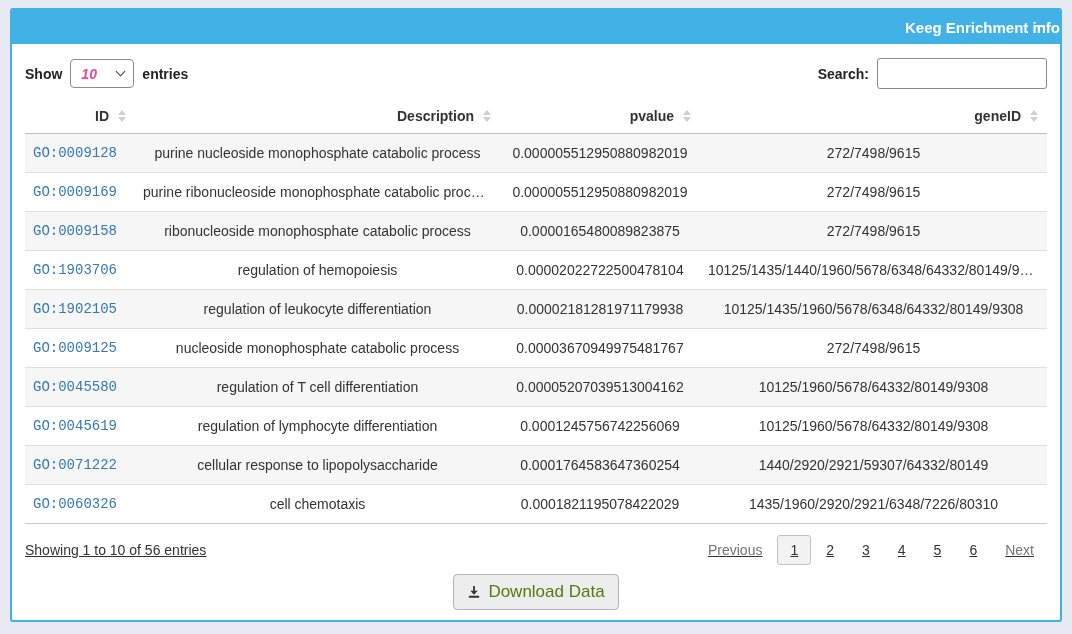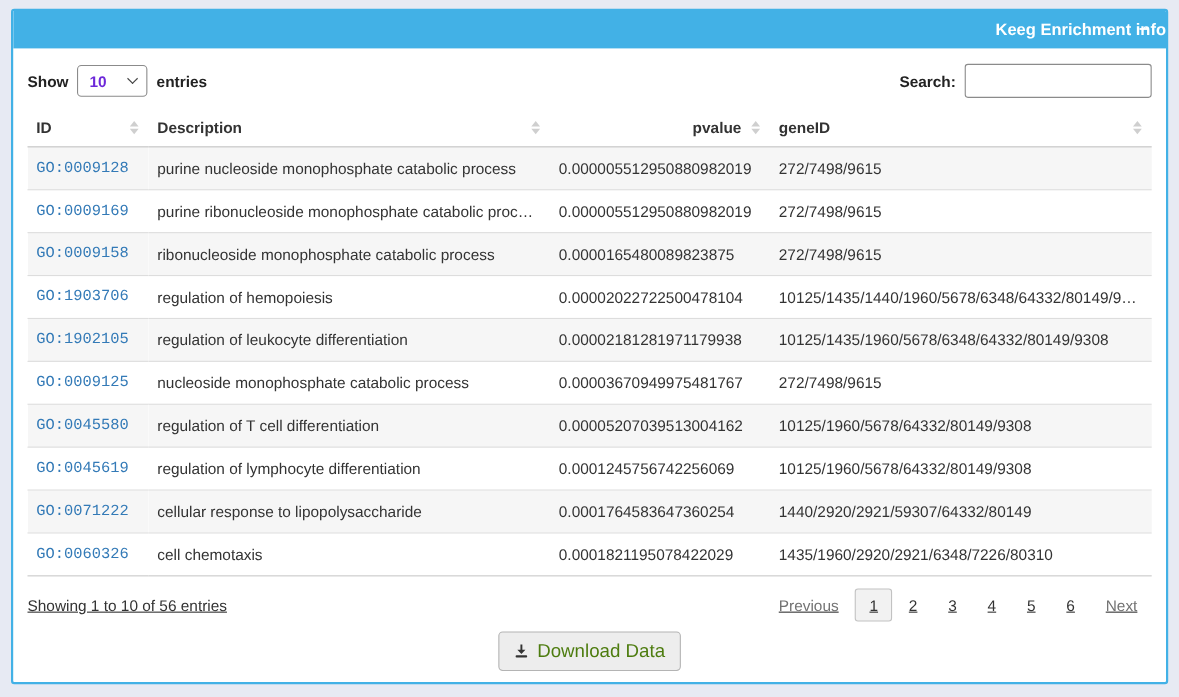--- a/index.html
+++ b/index.html
@@ -51,60 +51,61 @@
     margin:2px 0 10px;
     font-size:14px;font-weight:bold;color:#222;
   }
   .show-group,.search-group{display:flex;align-items:center;gap:8px;}
   .select-wrap{position:relative;display:inline-block;}
   .select-wrap select{
     appearance:none;-webkit-appearance:none;
     width:64px;height:29px;
     border:1px solid #8b8b8b;border-radius:4px;
     background:#fff;
-    font-family:inherit;font-size:14px;font-weight:bold;color:#6d28d9;
+    font-family:inherit;font-size:14px;font-weight:bold;color:#ec4899;
     padding:0 24px 0 10px;
     box-sizing:border-box;
+    font-style:italic;
   }
   .select-wrap::after{
     content:"";position:absolute;right:10px;top:9px;
     width:6px;height:6px;
     border-right:1.8px solid #444;border-bottom:1.8px solid #444;
     transform:rotate(45deg);
     pointer-events:none;
   }
   .search-input{
     width:170px;height:31px;
     border:1px solid #8b8b8b;border-radius:3px;
     padding:0 8px;font-family:inherit;font-size:14px;
     box-sizing:border-box;background:#fff;
   }
   
   table{width:100%;border-collapse:collapse;font-size:14px;color:#333;table-layout:fixed;}
   thead th{
     position:relative;
     padding:9px 26px 9px 8px;
-    font-weight:bold;text-align:left;
+    font-weight:bold;text-align:right;
     border-bottom:1px solid #c0c0c0;
     box-sizing:border-box;
   }
   th.w-id{width:110px;}
   th.w-desc{width:365px;}
   th.w-pvalue{width:200px;text-align:right;}
   .sort-icon{
     position:absolute;right:9px;top:50%;transform:translateY(-50%);
     display:flex;flex-direction:column;align-items:center;gap:2px;
   }
   .arr{width:0;height:0;border-left:4px solid transparent;border-right:4px solid transparent;}
   .arr.up{border-bottom:5px solid #cfcfcf;}
   .arr.down{border-top:5px solid #cfcfcf;}
   tbody td{
     padding:11px 8px;
     border-top:1px solid #ddd;
-    text-align:left;
+    text-align:center;
     overflow:hidden;white-space:nowrap;text-overflow:ellipsis;
   }
   tbody tr:first-child td{border-top:none;}
   tbody tr:last-child td{border-bottom:1px solid #c9c9c9;}
   tbody tr.odd{background:var(--stripe);}
   td.col-id{text-align:left;font-family:Liberation Mono, monospace;}
   a.go-link{color:var(--link-blue);text-decoration:none;cursor:pointer;}
   
   .table-footer{
     display:flex;justify-content:space-between;align-items:center;

